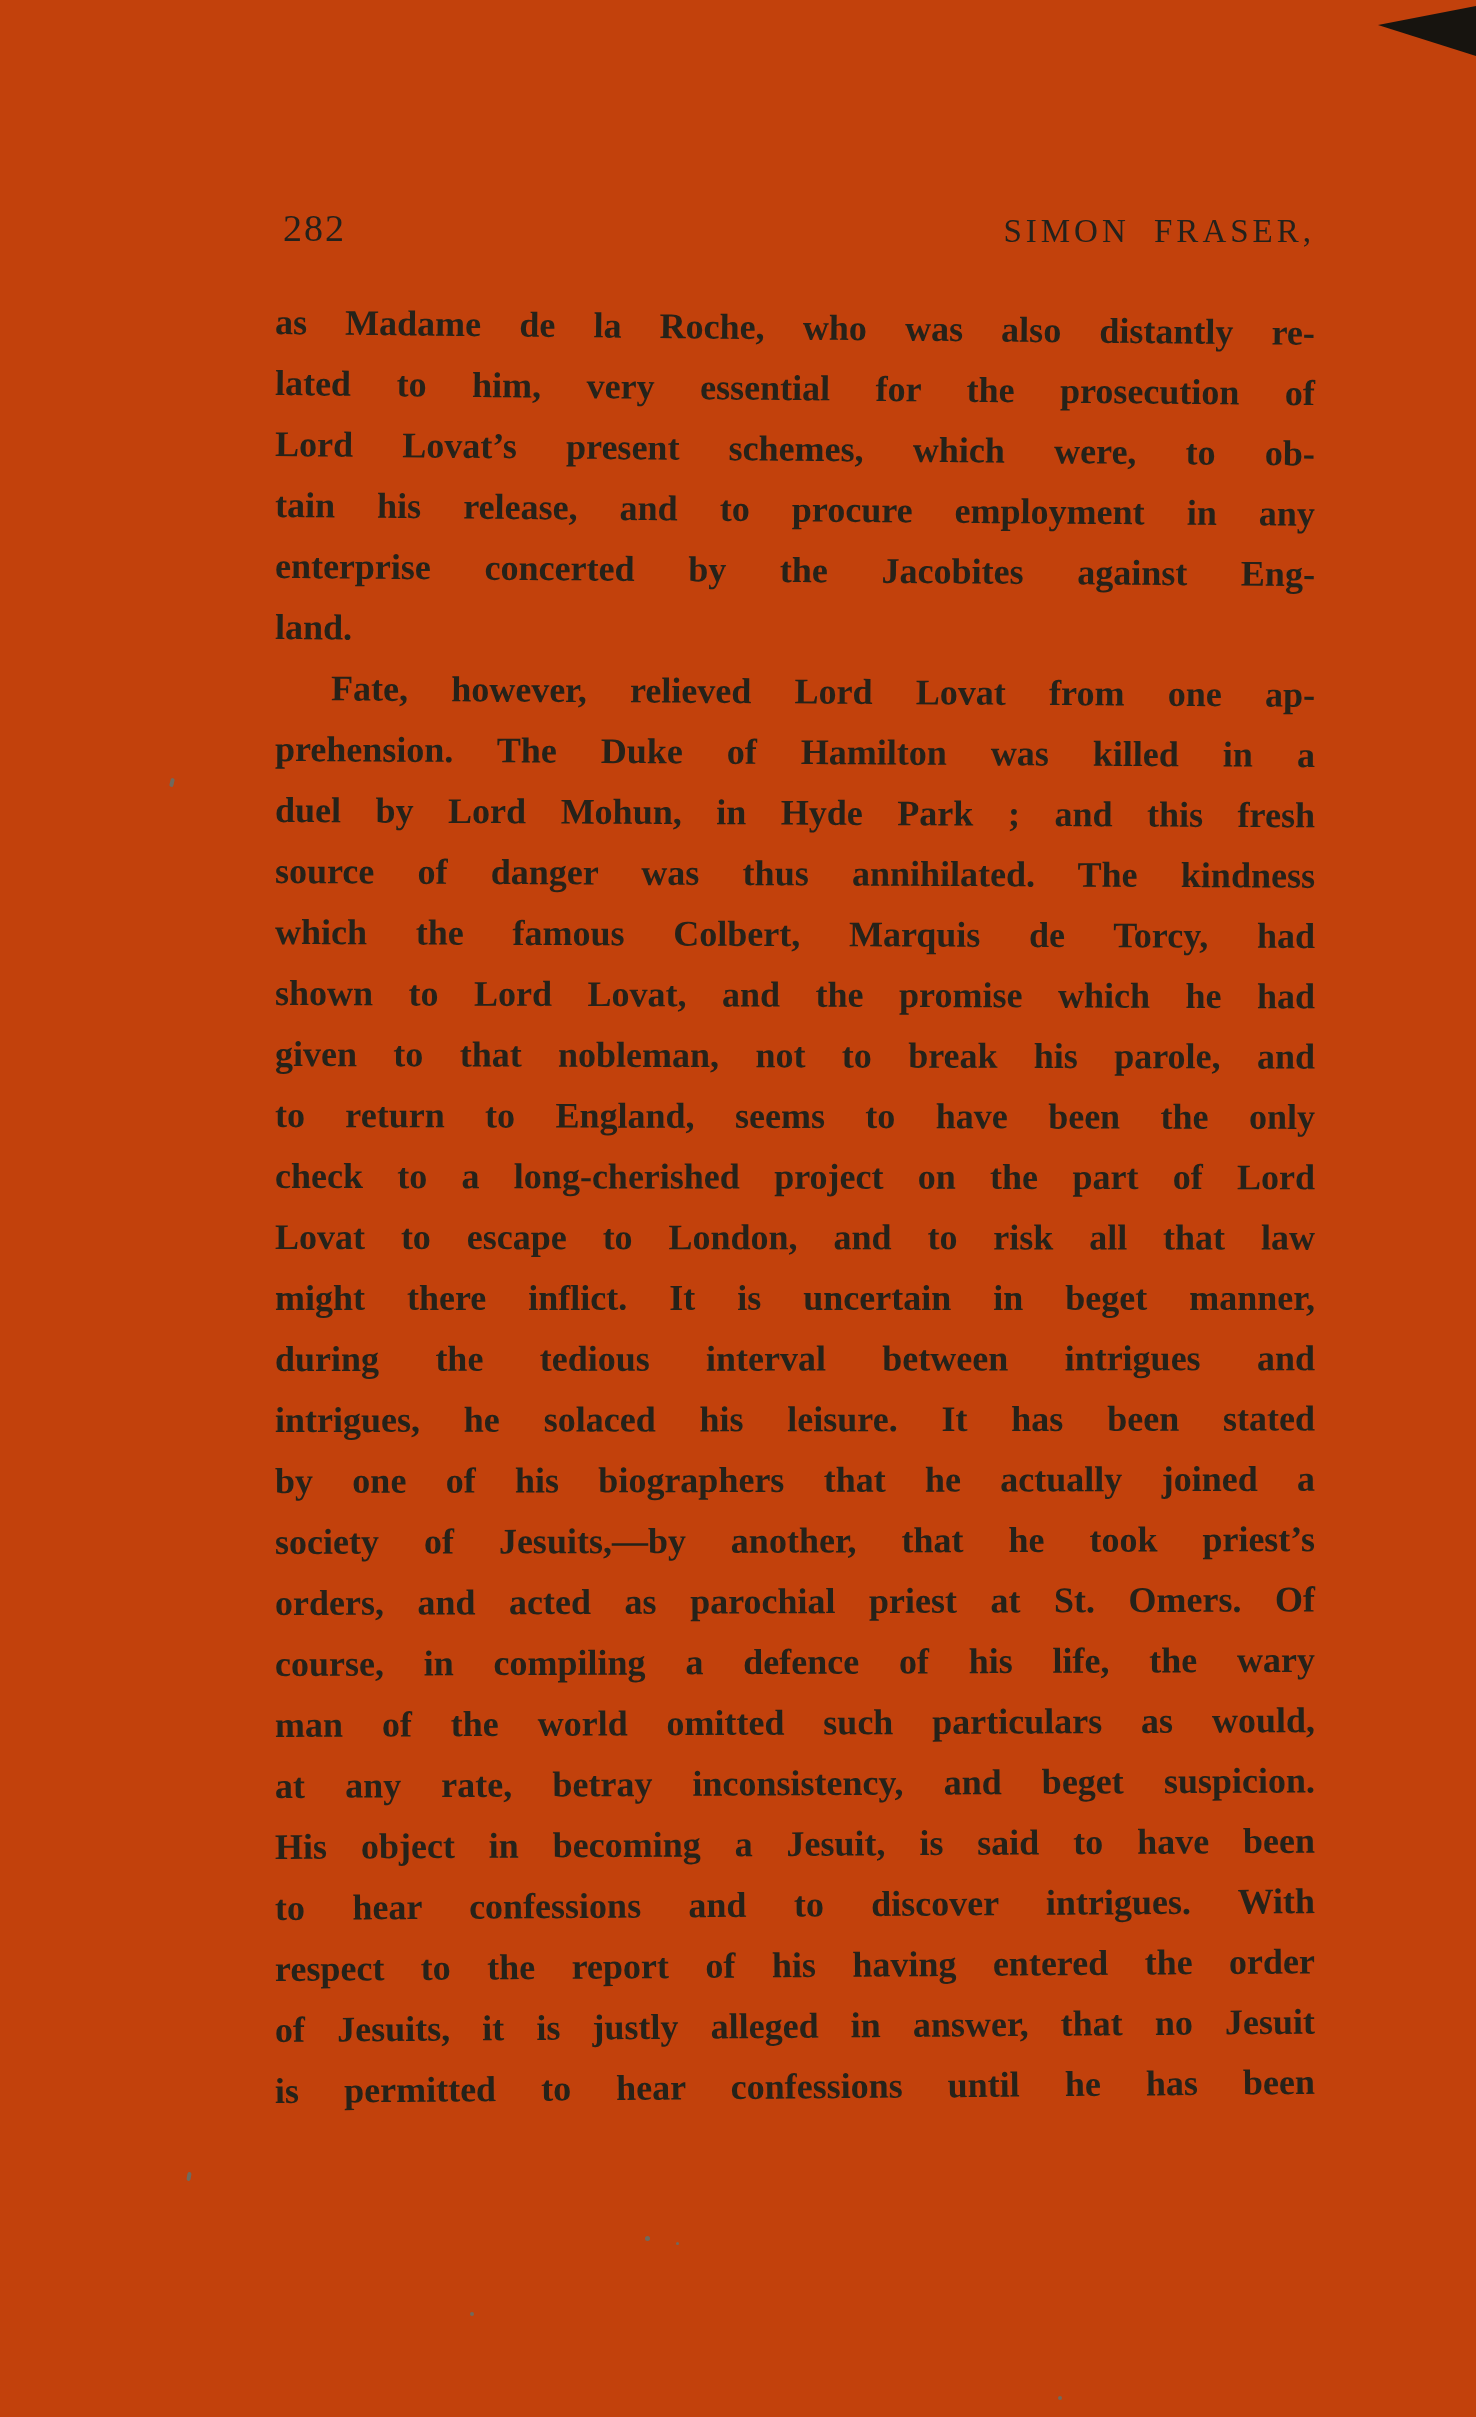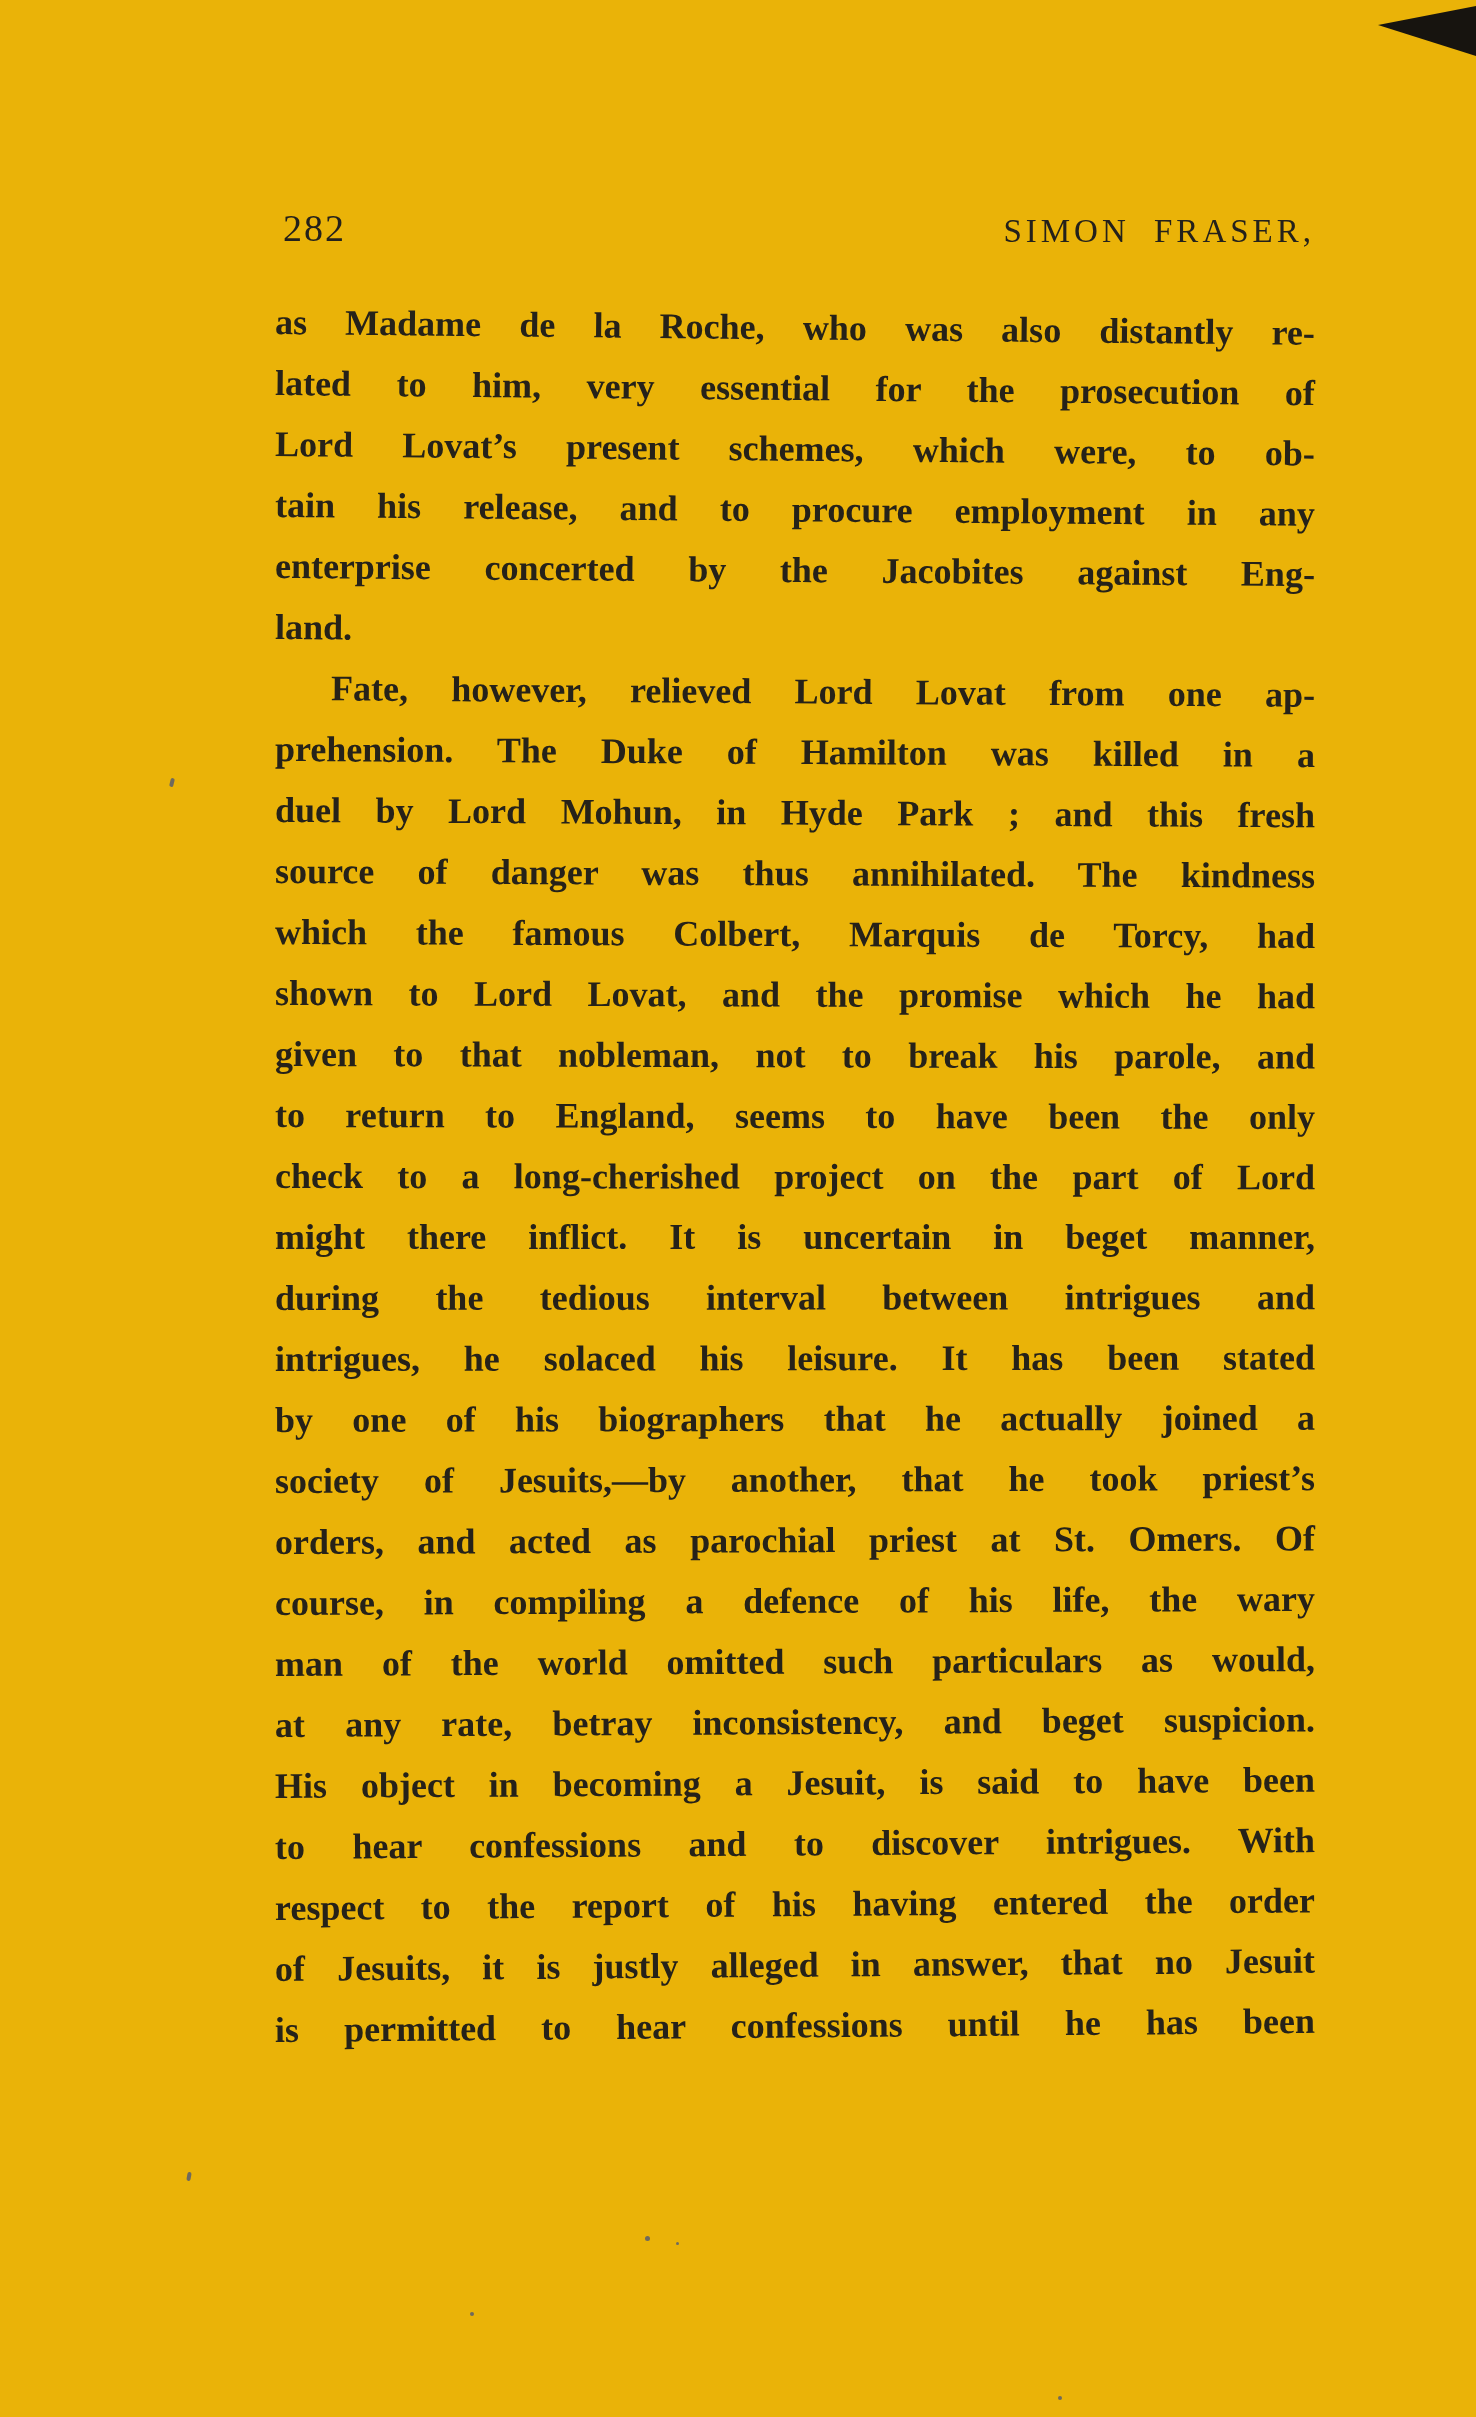--- a/index.html
+++ b/index.html
@@ -5,21 +5,21 @@
 <style>
   html, body { margin: 0; padding: 0; }
   body {
     width: 1476px; height: 2417px;
     background: #efeeea;
     font-family: "Liberation Serif", "DejaVu Serif", serif;
   }
   .page {
     position: relative;
     width: 1476px; height: 2417px;
-    background: #eab308;
+    background: #c2410c;
     overflow: hidden;
     color: #24211b;
   }
   
   .corner-artifact {
     position: absolute;
     top: 6px; right: 0;
     width: 98px; height: 50px;
     background: #17140f;
     clip-path: polygon(0 38%, 100% 0, 100% 100%);
@@ -96,20 +96,21 @@
     <div class="line para-last" style="transform: rotate(0.41deg);">land.</div>
     <div class="line indent" style="transform: rotate(0.372deg);">Fate, however, relieved Lord Lovat from one ap-</div>
     <div class="line" style="transform: rotate(0.334deg);">prehension.  The Duke of Hamilton was killed in a</div>
     <div class="line" style="transform: rotate(0.297deg);">duel by Lord Mohun, in Hyde Park ; and this fresh</div>
     <div class="line" style="transform: rotate(0.259deg);">source of danger was thus annihilated.  The kindness</div>
     <div class="line" style="transform: rotate(0.221deg);">which the famous Colbert, Marquis de Torcy, had</div>
     <div class="line" style="transform: rotate(0.183deg);">shown to Lord Lovat, and the promise which he had</div>
     <div class="line" style="transform: rotate(0.145deg);">given to that nobleman, not to break his parole, and</div>
     <div class="line" style="transform: rotate(0.107deg);">to return to England, seems to have been the only</div>
     <div class="line" style="transform: rotate(0.069deg);">check to a long-cherished project on the part of Lord</div>
+    <div class="line" style="transform: rotate(0.031deg);">Lovat to escape to London, and to risk all that law</div>
     <div class="line" style="transform: rotate(-0.007deg);">might there inflict.  It is uncertain in beget manner,</div>
     <div class="line" style="transform: rotate(-0.045deg);">during the tedious interval between intrigues and</div>
     <div class="line" style="transform: rotate(-0.083deg);">intrigues, he solaced his leisure.  It has been stated</div>
     <div class="line" style="transform: rotate(-0.121deg);">by one of his biographers that he actually joined a</div>
     <div class="line" style="transform: rotate(-0.159deg);">society of Jesuits,—by another, that he took priest’s</div>
     <div class="line" style="transform: rotate(-0.197deg);">orders, and acted as parochial priest at St. Omers.  Of</div>
     <div class="line" style="transform: rotate(-0.234deg);">course, in compiling a defence of his life, the wary</div>
     <div class="line" style="transform: rotate(-0.272deg);">man of the world omitted such particulars as would,</div>
     <div class="line" style="transform: rotate(-0.31deg);">at any rate, betray inconsistency, and beget suspicion.</div>
     <div class="line" style="transform: rotate(-0.348deg);">His object in becoming a Jesuit, is said to have been</div>

